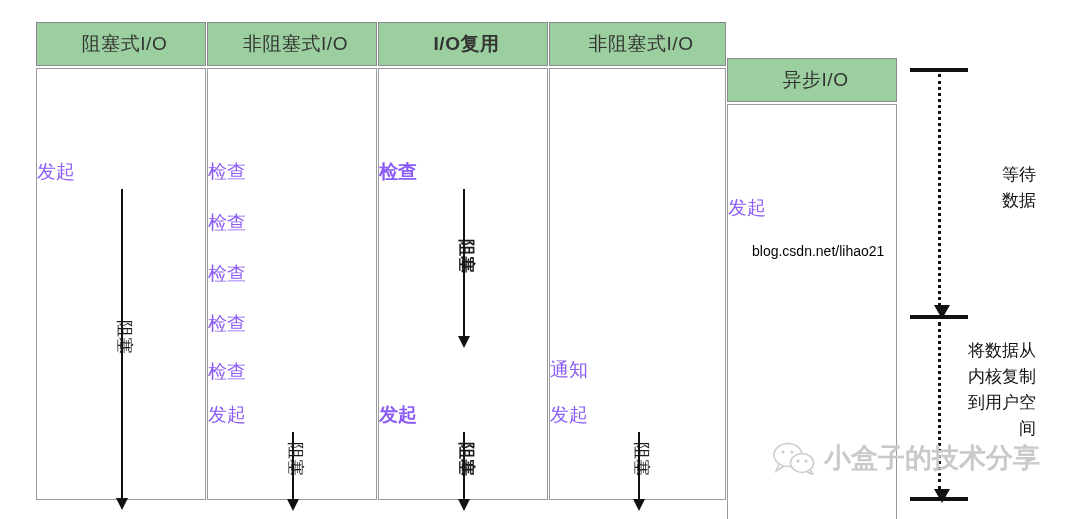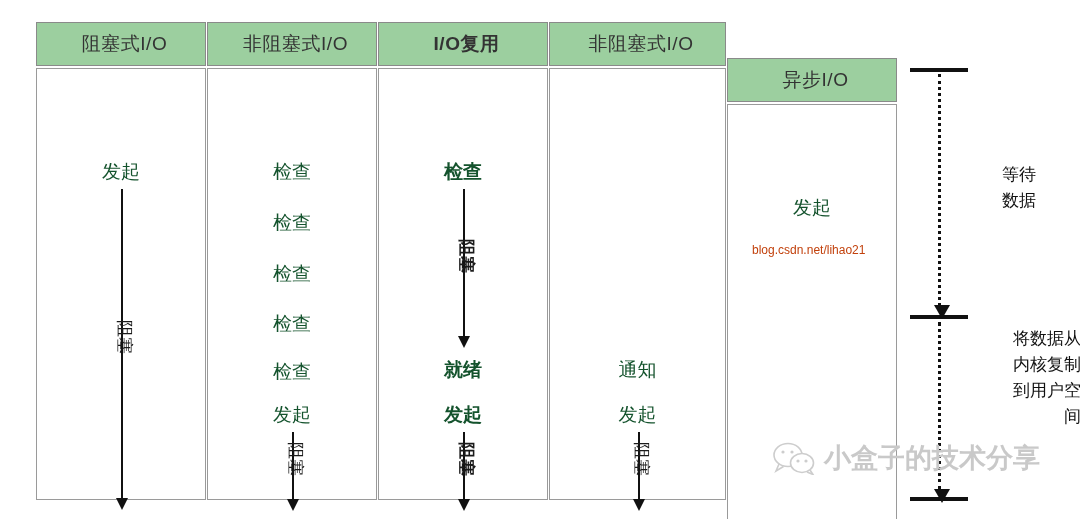--- a/index.html
+++ b/index.html
@@ -9,22 +9,22 @@
 
   
   .col{position:absolute;top:22px;width:168px;height:478px;}
   .col-head{position:absolute;left:0;top:0;width:100%;height:44px;
             box-sizing:border-box;background:#9ccf9f;border:1px solid #8a8a8a;
             display:flex;align-items:center;justify-content:center;
             font-size:19px;color:#333;letter-spacing:.5px;padding-left:7px;}
   .col-body{position:absolute;left:0;top:46px;width:100%;height:432px;
             box-sizing:border-box;background:#fff;border:1px solid #9a9a9a;}
 
-  .step{position:absolute;left:0;width:100%;text-align:center;
-        font-size:19px;color:#14532d;}
+  .step{position:absolute;left:0;width:100%;text-align:left;
+        font-size:19px;color:#8b5cf6;}
 
   
   .arrow{position:absolute;width:2px;background:#111;}
   .arrow::after{content:"";position:absolute;left:50%;bottom:-11px;
         transform:translateX(-50%);
         border-left:6px solid transparent;border-right:6px solid transparent;
         border-top:12px solid #111;}
   .blk-label{position:absolute;font-size:17px;color:#1a1a1a;
         transform:rotate(90deg);transform-origin:left top;white-space:nowrap;}
 
@@ -33,22 +33,22 @@
   .tick{position:absolute;left:10px;width:58px;height:4px;background:#111;}
   .dotline{position:absolute;left:38px;width:0;
         border-left:3px dotted #111;}
   .dotline::after{content:"";position:absolute;left:-7px;bottom:-13px;
         border-left:8px solid transparent;border-right:8px solid transparent;
         border-top:14px solid #111;}
   .annot-text{position:absolute;font-size:17px;color:#111;line-height:26px;
         text-align:right;}
 
   
-  #csdn{position:absolute;left:752px;top:243px;font-size:12px;
-        color:#c2410c;white-space:nowrap;}
+  #csdn{position:absolute;left:752px;top:243px;font-size:14px;
+        color:#000000;white-space:nowrap;}
   #wm{position:absolute;left:772px;top:440px;display:flex;align-items:center;
         gap:6px;color:#c9c9c9;font-size:27px;white-space:nowrap;font-weight:bold;}
   #wm svg{display:block;}
 </style>
 </head>
 <body>
 
 <div id="stage">
 
   <div id="table">
@@ -70,21 +70,20 @@
           <div class="step" style="top: 290px;">检查</div>
           <div class="step" style="top: 333px;">发起</div>
           <div class="arrow" style="top: 363px; height: 68px; left: 84px;"></div>
           <div class="blk-label" style="left: 99px; top: 373px;">阻塞</div>
         </div>
       </div>
       <div class="col" style="left: 378px; width: 170px; font-weight: bold;">
         <div class="col-head">I/O复用</div>
         <div class="col-body">
           <div class="step" style="top: 90px;">检查</div>
-          <div class="step" style="top: 288px;">就绪</div>
           <div class="step" style="top: 333px;">发起</div>
           <div class="arrow" style="top: 120px; height: 148px; left: 84px;"></div>
           <div class="blk-label" style="left: 99px; top: 170px;">阻塞</div>
           <div class="arrow" style="top: 363px; height: 68px; left: 84px;"></div>
           <div class="blk-label" style="left: 99px; top: 373px;">阻塞</div>
         </div>
       </div>
       <div class="col" style="left: 549px; width: 177px;">
         <div class="col-head">非阻塞式I/O</div>
         <div class="col-body">
@@ -103,21 +102,21 @@
     </div>
 
   <div id="annot">
       <div class="tick" style="top: 46px;"></div>
       <div class="tick" style="top: 293px;"></div>
       <div class="tick" style="top: 475px;"></div>
       <div class="dotline" style="top: 52px; height: 232px;"></div>
       <div class="annot-text" style="top: 140px; left: 58px; width: 78px; white-space: pre-line;">等待
 数据</div>
       <div class="dotline" style="top: 300px; height: 168px;"></div>
-      <div class="annot-text" style="top: 304px; left: 58px; width: 78px; white-space: pre-line; margin-left: 45px;">将数据从
+      <div class="annot-text" style="top: 316px; left: 58px; width: 78px; white-space: pre-line;">将数据从
 内核复制
 到用户空
 间</div>
     </div>
 
   <div id="csdn">blog.csdn.net/lihao21</div>
 
   <div id="wm">
     <span>
       <svg width="46" height="34" viewBox="0 0 46 34" fill="none" stroke="#cdcdcd" stroke-width="1.6">

